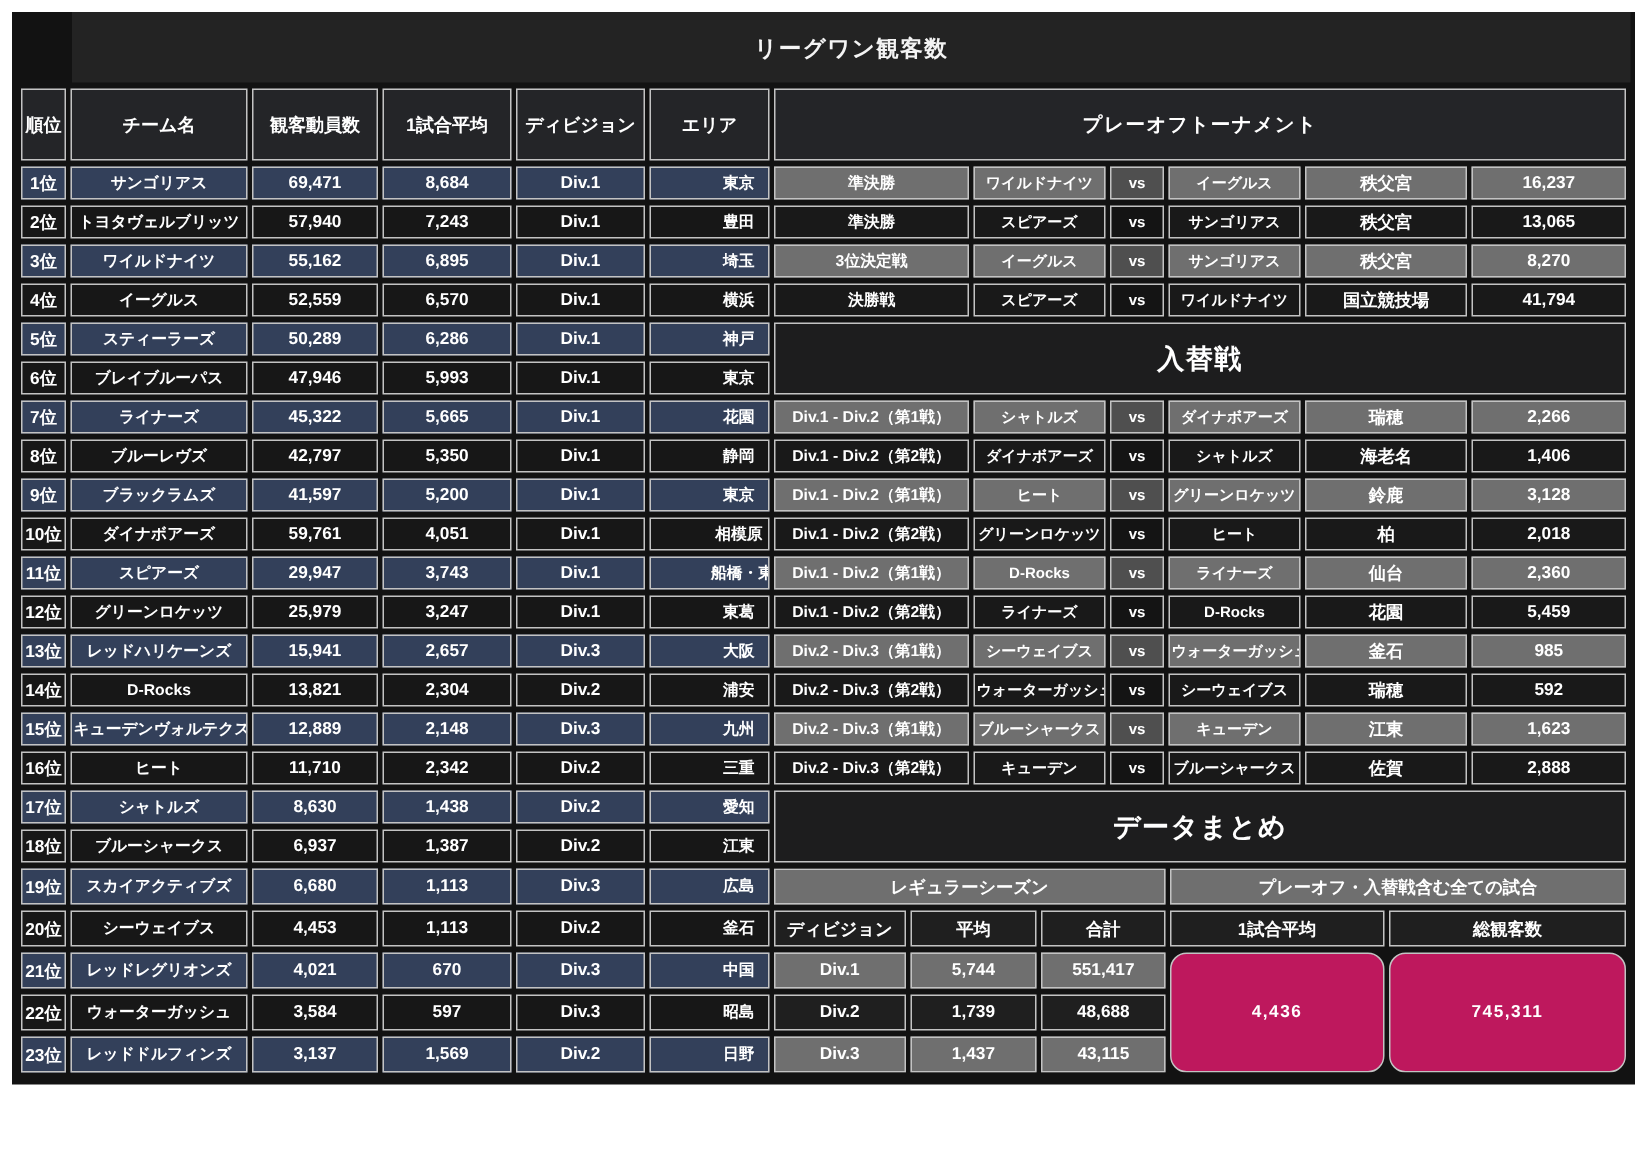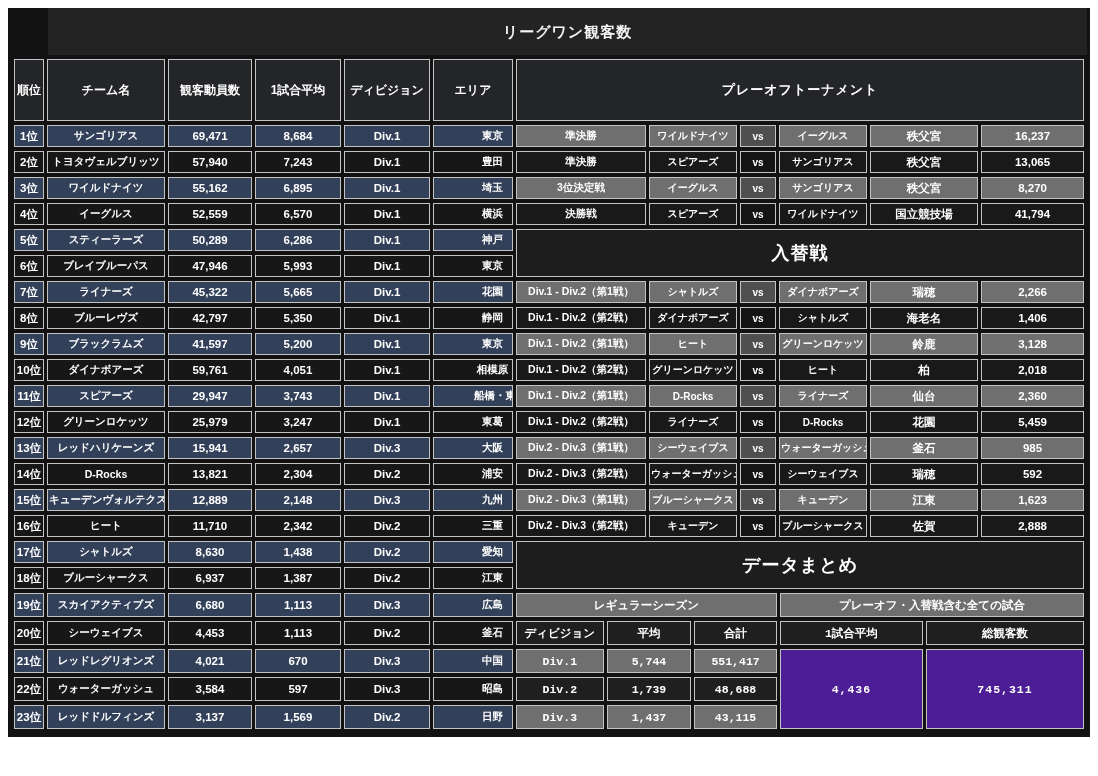--- a/index.html
+++ b/index.html
@@ -12,52 +12,52 @@
   .title-bar{
     background:#232323;color:#f4f4f4;font-size:15px;font-weight:bold;
     text-align:center;padding:15px 0 13px 0;letter-spacing:1px;margin-left:37px;
   }
   table{width:1076px;border-collapse:separate;border-spacing:3px 4px;table-layout:fixed;}
   th,td{
     box-sizing:border-box;border:1px solid #c3c3c3;color:#ffffff;font-weight:bold;
     text-align:center;vertical-align:middle;font-size:11.5px;height:22px;
     padding:0 1px;overflow:hidden;white-space:nowrap;
   }
-  thead th{background:#242528;height:62px;font-size:12px;}
+  thead th{background:#242528;height:48px;font-size:12px;}
   thead th.po-title{font-size:13px;letter-spacing:1px;}
   
   tr.odd  td.L{background:#33405a;}
   tr.even td.L{background:#171717;}
   td.team{font-size:10.5px;}
   td.area{font-size:10.5px;padding-left:40px;}
   
   .mg{background:#6f6f6f;}
   .mb{background:#191919;}
   .mg.vs{background:#4f4f4f;}
   .mb.vs{background:#141414;}
   td.vs{font-size:10px;}
   td.stage{font-size:10.5px;}
   td.mteam{font-size:10px;}
   
   th.section-title{background:#1d1d1e;font-size:18px;letter-spacing:1px;}
   
-  td.sum-cell{border:none;background:transparent;padding:0;height:136px;font-family:Liberation Mono, monospace;}
+  td.sum-cell{border:none;background:transparent;padding:0;height:136px;}
   .sg{
     display:grid;height:100%;
     grid-template-columns:87fr 84fr 82fr 142fr 157fr;
     grid-template-rows:repeat(5,1fr);
     gap:4px 3px;
   }
   .sg>div{
     border:1px solid #c3c3c3;display:flex;align-items:center;justify-content:center;
     font-weight:bold;font-size:11.5px;color:#fff;overflow:hidden;box-sizing:border-box;
   }
   .g-gray{background:#6f6f6f;}
   .g-dark{background:#1f1f1f;}
-  .g-blue{background:#4c1d95;font-size:27px;letter-spacing:1px;}
+  .g-blue{background:#be185d;font-size:27px;letter-spacing:1px;border-radius:11px;}
   .gh{font-size:11.5px;}
 </style>
 </head>
 <body>
 
 <div class="board">
   <div class="title-bar">リーグワン観客数</div>
   <table>
     <colgroup>
       <col style="width:30px">

